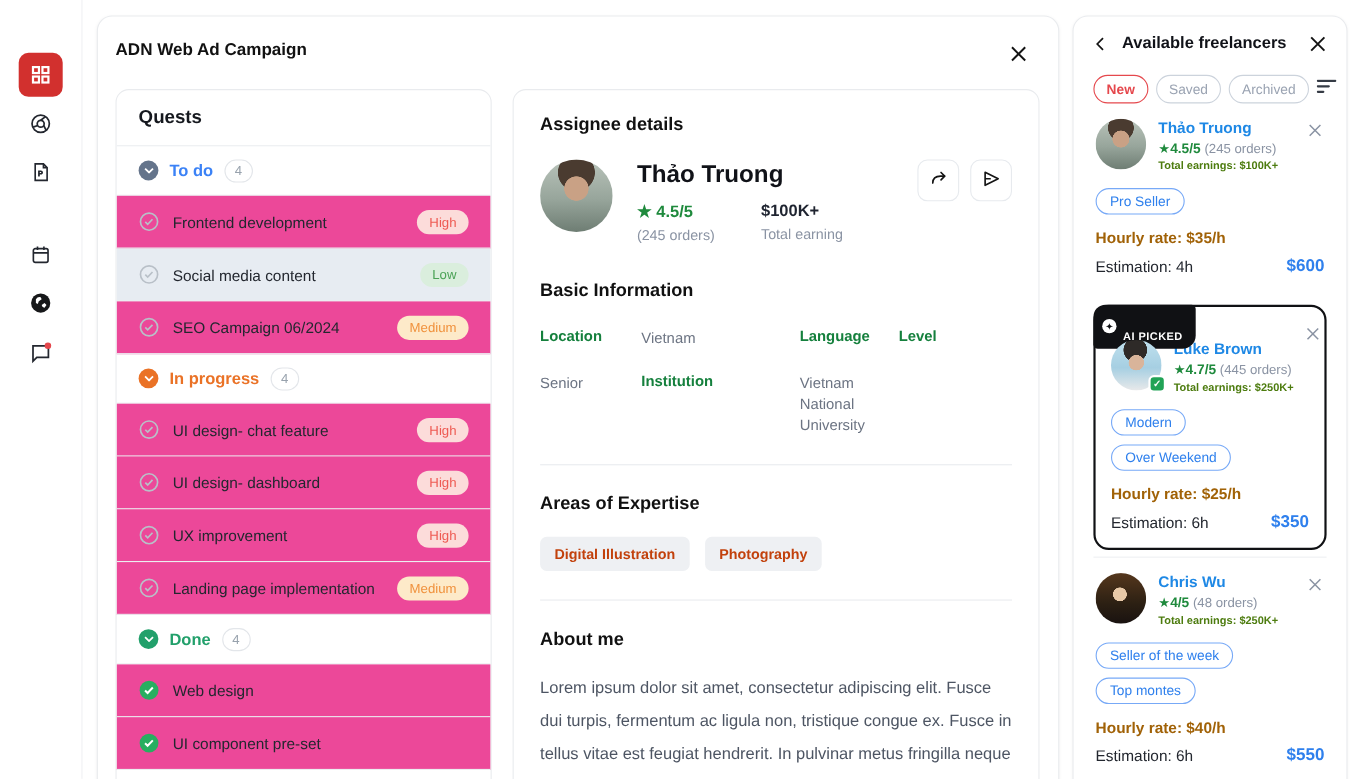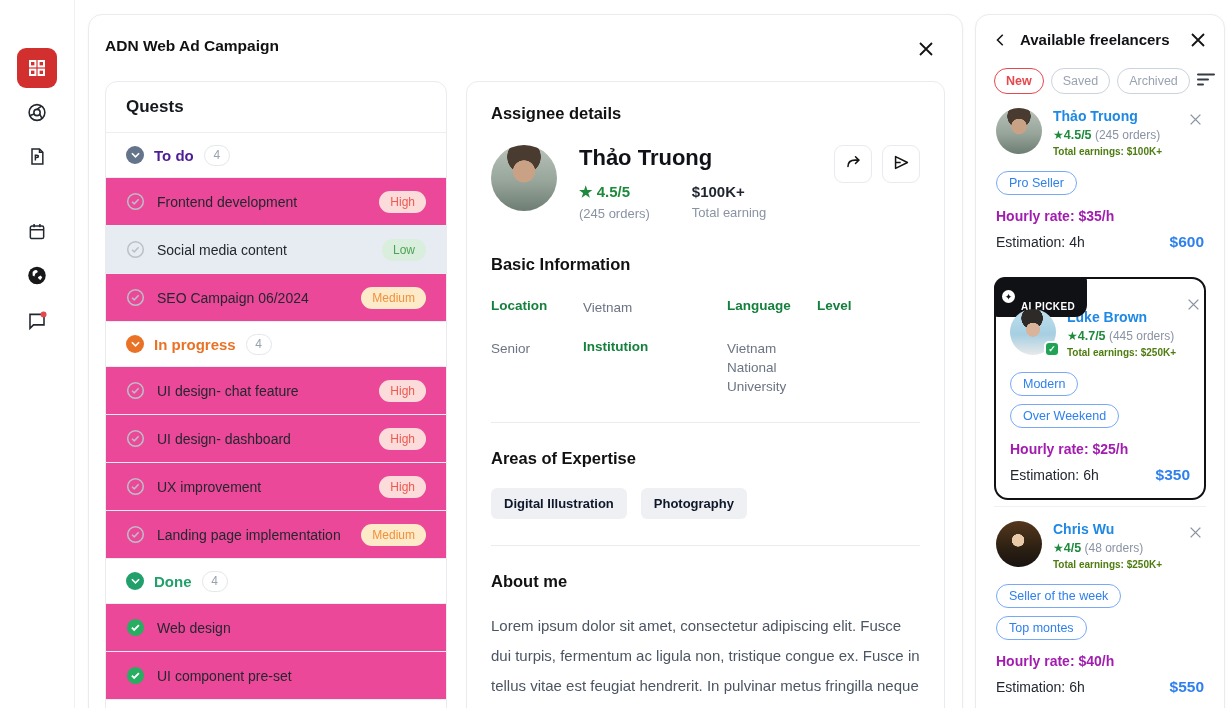--- a/index.html
+++ b/index.html
@@ -59,21 +59,21 @@
   .person-actions { margin-left:auto; display:flex; gap:10px; }
   .icon-btn { width:38px; height:38px; border:1px solid #e7eaee; border-radius:9px; background:#fff;
     display:flex; align-items:center; justify-content:center; cursor:pointer; }
   .block-title { font-size:16.5px; font-weight:bold; color:#111; margin-top:34px; }
   .info-grid { display:grid; grid-template-columns:82px 134px 80px 1fr; column-gap:10px;
     row-gap:22px; margin-top:24px; }
   .info-label { font-size:13.5px; font-weight:bold; color:#15803d; }
   .info-value { font-size:13.5px; color:#6c7483; line-height:19px; }
   .hr { height:1px; background:#e9ecef; margin-top:26px; }
   .tags-row { display:flex; gap:14px; margin-top:20px; }
-  .tag { background:#eef0f3; color:#0f172a; font-weight:bold; font-size:13px;
+  .tag { background:#eef0f3; color:#c2410c; font-weight:bold; font-size:13px;
     padding:8px 13px; border-radius:6px; }
   .about-text { margin-top:20px; font-size:15px; line-height:30px; color:#4d5563; }
 
   
   .panel { position:absolute; left:975px; top:14px; width:250px; height:740px;
     background:#fff; border:1px solid #e9ebee; border-radius:14px;
     box-shadow:0 1px 3px rgba(20,24,34,.04); padding:16px 18px; overflow:hidden; }
   .panel-head { display:flex; align-items:center; }
   .panel-title { font-size:15px; font-weight:bold; color:#101218; margin-left:12px; }
   .panel-close { margin-left:auto; cursor:pointer; color:#141414; display:flex; }
@@ -94,21 +94,21 @@
   .fcard-main { margin-left:11px; min-width:0; }
   .fname { font-size:14px; font-weight:bold; color:#1e88e5; cursor:pointer; }
   .frating { margin-top:4px; font-size:12px; color:#8a93a3; white-space:nowrap; }
   .frating .star { color:#1f8a3d; font-size:12px; }
   .frating .score { color:#1f8a3d; font-weight:bold; font-size:12.5px; }
   .fearn { margin-top:4px; font-size:10px; color:#4d7c0f;font-weight:bold; }
   .fclose { position:absolute; right:4px; top:18px; color:#8a93a3; cursor:pointer; }
   .fchips { display:flex; gap:8px; margin-top:14px; flex-wrap:wrap; }
   .fchip { border:1.5px solid #77a9f7; color:#2f80ed; font-size:12.5px; padding:4px 12px;
     border-radius:999px; cursor:pointer; white-space:nowrap; }
-  .fhourly { margin-top:13px; font-size:14px; font-weight:bold; color:#a21caf; }
+  .fhourly { margin-top:13px; font-size:14px; font-weight:bold; color:#a16207; }
   .festrow { margin-top:9px; display:flex; align-items:center; }
   .fest { font-size:14px; color:#23272f; }
   .fprice { margin-left:auto; font-size:15.5px; font-weight:bold; color:#2f80ed; }
 
   .fcard.ai { border:2.5px solid #101114; border-radius:14px; padding:30px 14px 14px 14px;
     margin:10px 0 6px 0; }
   .ai-badge { position:absolute; left:-2px; top:-2px; background:#101114; color:#fff;
     display:flex; align-items:center; gap:6px; padding:4px 12px 5px 8px;
     border-radius:11px 4px 12px 4px; }
   .ai-badge-text { font-size:10px; font-weight:bold; letter-spacing:.4px;margin-top:20px; }
@@ -195,21 +195,21 @@
 
   <div class="quests">
     <div class="quests-title">Quests</div>
     <div id="quest-list">
         <div class="group-header">
           <span class="chev-circle" style="background: rgb(100, 116, 139);">
             <svg width="9" height="6" viewBox="0 0 10 6" fill="none" stroke="#fff" stroke-width="1.8">
               <path d="M1 1 l4 4 4-4"></path>
             </svg>
           </span>
-          <span class="group-label" style="color: #4c1d95;">To do</span>
+          <span class="group-label" style="color: #3b82f6;">To do</span>
           <span class="count-pill">4</span>
         </div>
         <div class="task-row">
           <span style="display: flex;">
             <svg width="19" height="19" viewBox="0 0 20 20" fill="none" stroke="#b9c0c8" stroke-width="1.6">
               <circle cx="10" cy="10" r="8.2"></circle>
               <path d="M6.4 10.2 l2.3 2.3 4.6-4.8"></path>
             </svg>
           </span>
           <span class="task-label">Frontend development</span>

